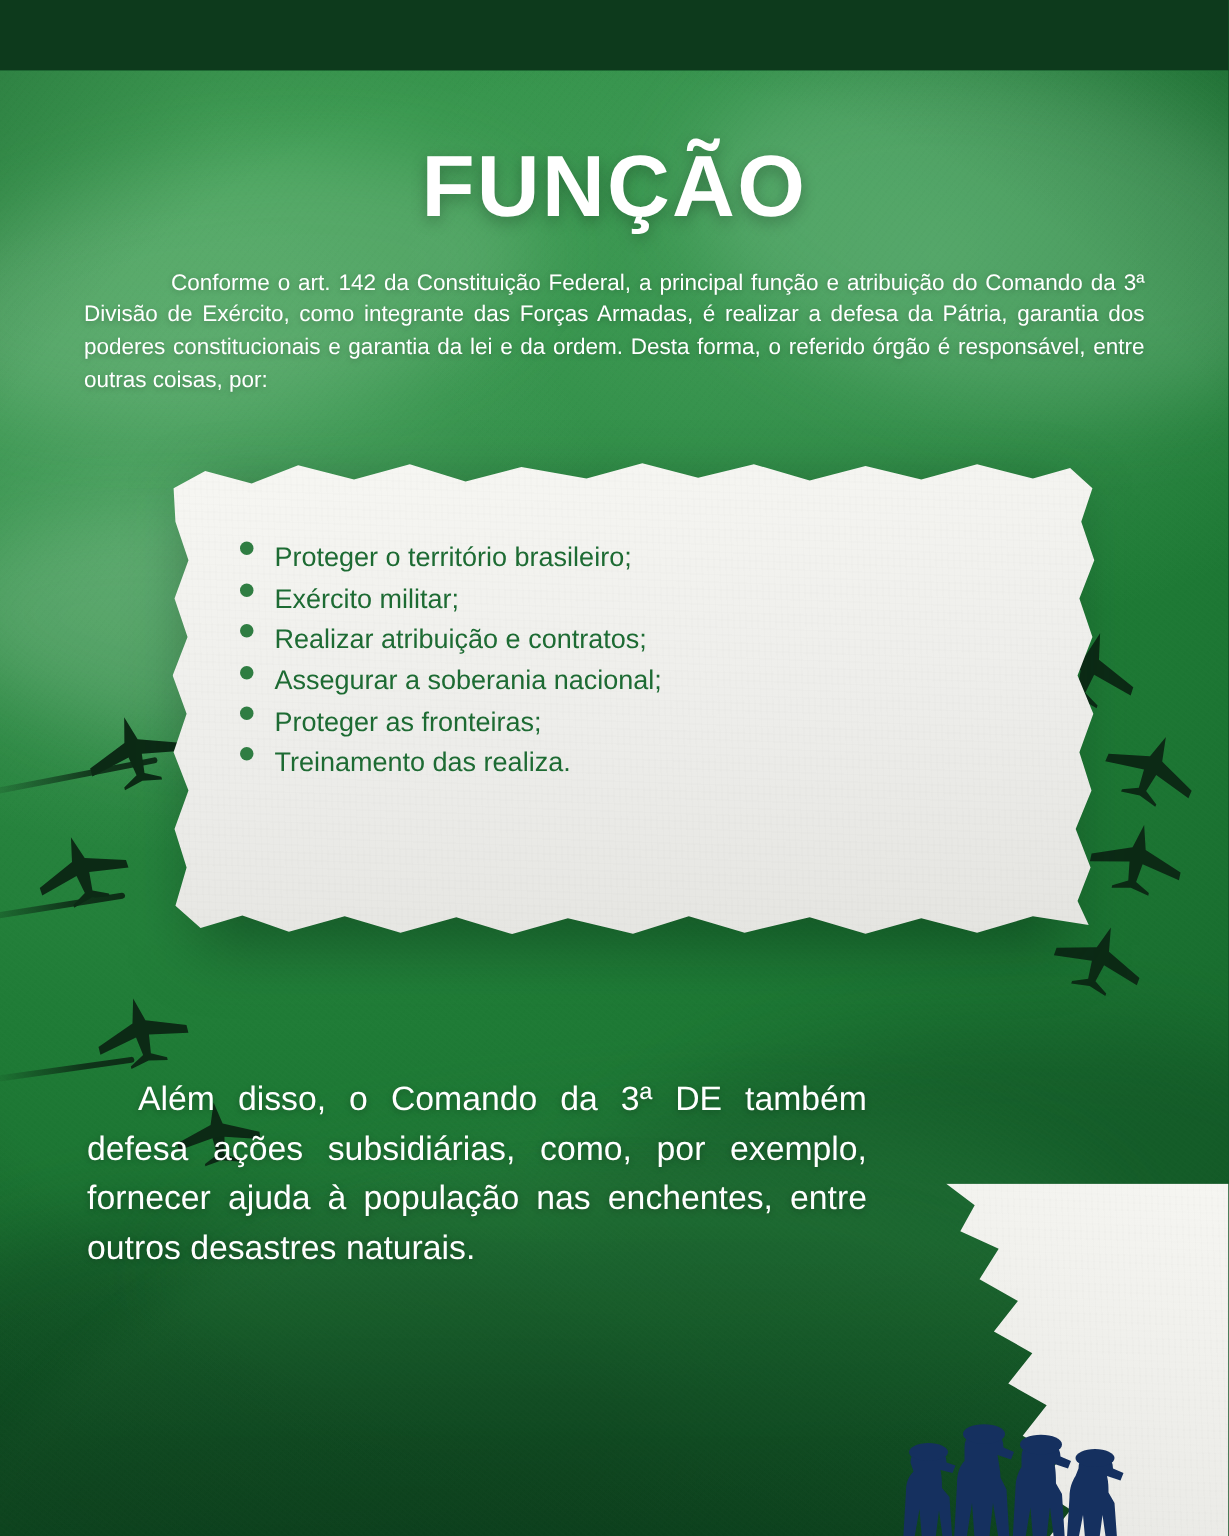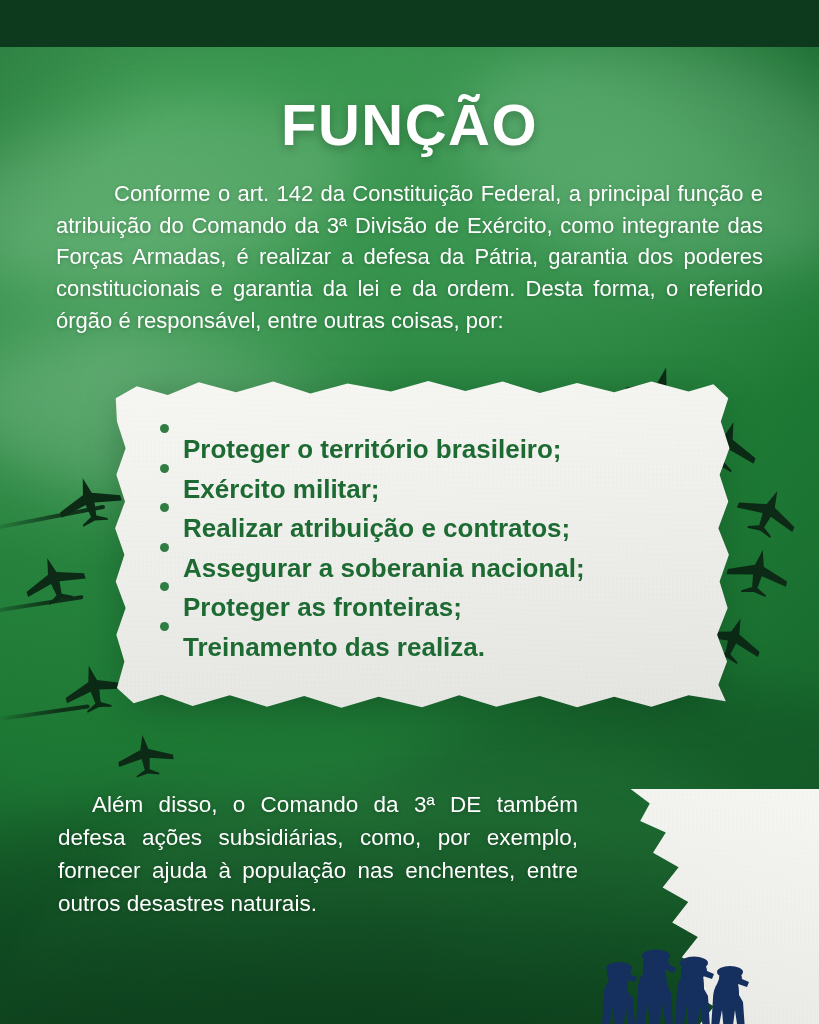--- a/index.html
+++ b/index.html
@@ -94,21 +94,21 @@
     font-size: 58px;
     line-height: 1.05;
     font-weight: 700;
     letter-spacing: 1.5px;
     text-shadow: 0 3px 10px rgba(0,0,0,0.25);
   }
 
   .intro {
     margin: 22px 56px 0 56px;
     color: #ffffff;
-    font-size: 22px;
+    font-size: 15px;
     line-height: 1.44;
     text-align: justify;
     text-justify: inter-word;
     text-indent: 58px;
     text-shadow: 0 1px 4px rgba(0,0,0,0.22);
   }
 
   
   .paper-wrap {
     position: relative;
@@ -156,26 +156,26 @@
       repeating-linear-gradient(2deg, rgba(0,0,0,0.014) 0 1px, rgba(0,0,0,0) 1px 5px);
   }
   .bullets {
     position: relative;
     margin: 0;
     padding: 0;
     list-style: none;
   }
   .bullets li {
     display: flex;
-    align-items: flex-start;
+    align-items: center;
     gap: 14px;
     color: #1d6b33;
-    font-size: 26px;
+    font-size: 18px;
     line-height: 1.52;
-    font-weight: 700;
+    font-weight: 400;
   }
   .bullets li .dot {
     flex: 0 0 auto;
     width: 9px;
     height: 9px;
     border-radius: 50%;
     background: #2f7d42;
     transform: translateY(-6px);
   }
 

